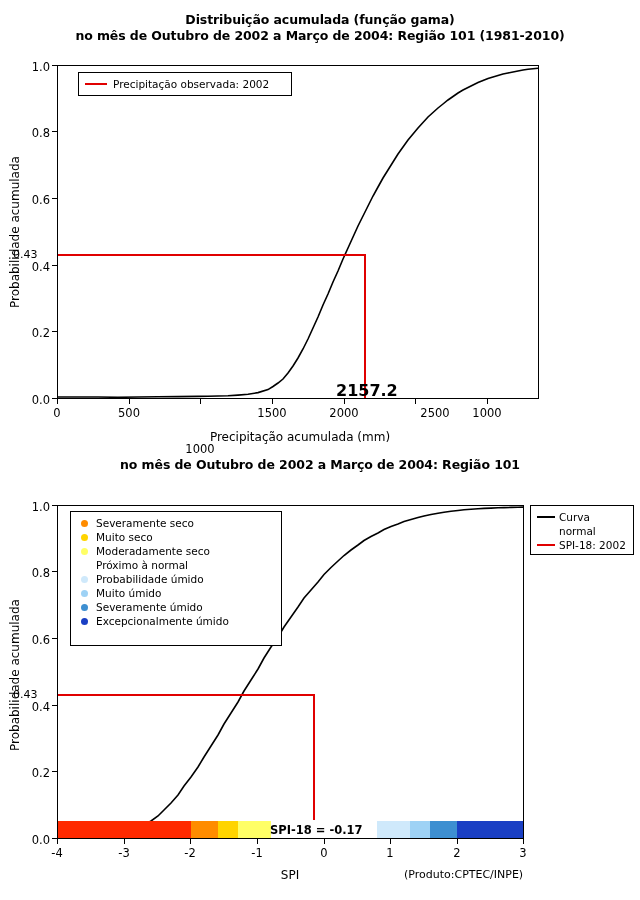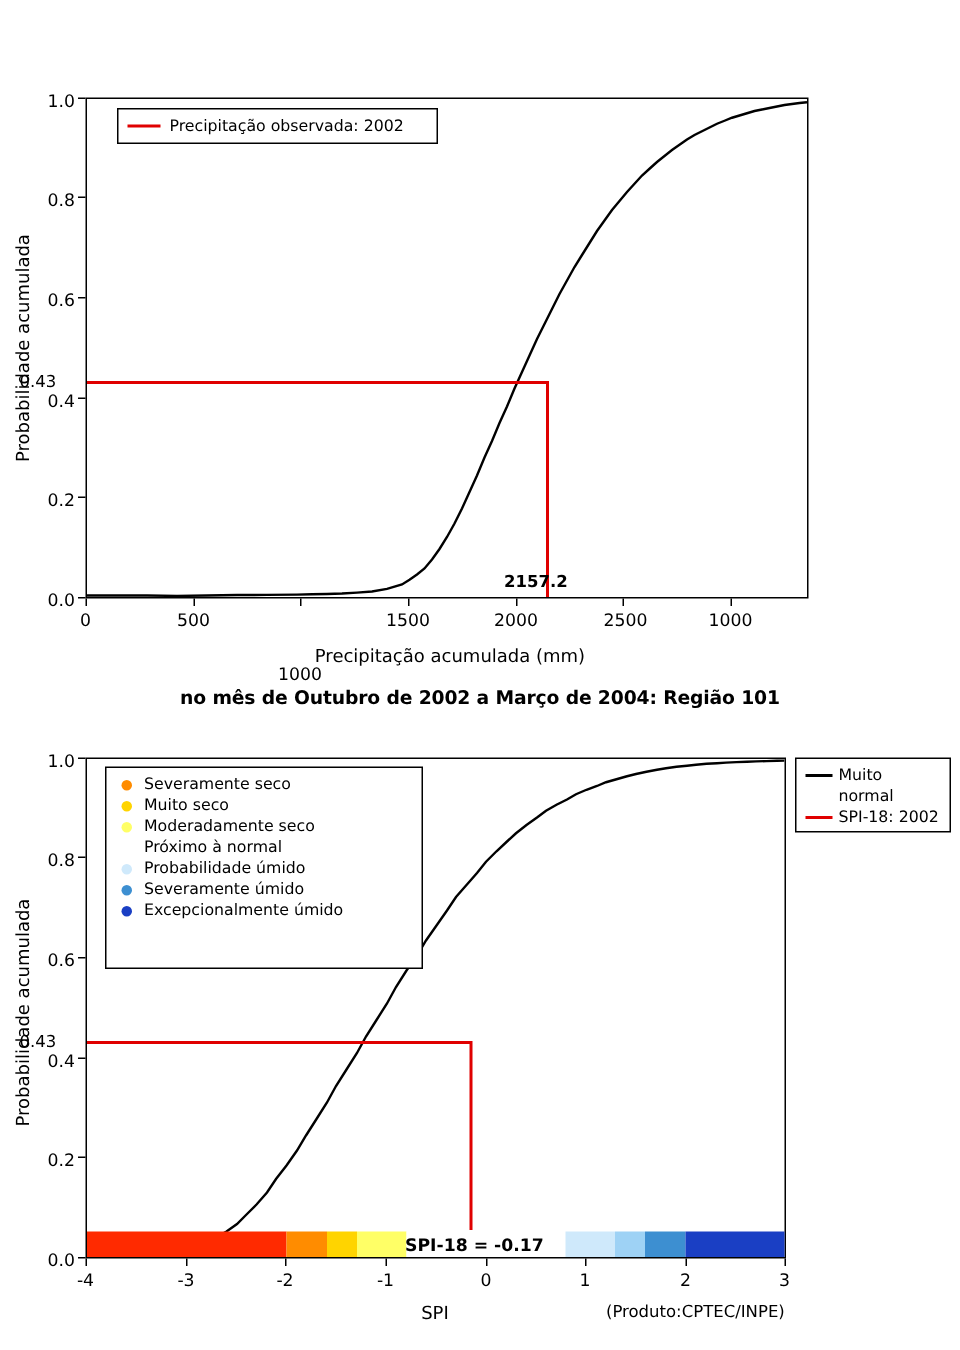--- a/index.html
+++ b/index.html
@@ -99,21 +99,21 @@
     border-radius: 50%;
     margin: 0 8px 0 4px;
     flex: 0 0 7px;
   }
   .red-line {
     position: absolute;
     background: #e00000;
   }
   .annot {
     position: absolute;
-    font-size: 11px;
+    font-size: 16px;
     font-weight: bold;
     white-space: nowrap;
   }
   .value-lab {
     position: absolute;
     font-size: 11px;
     color: #000;
     white-space: nowrap;
   }
   .footnote {
@@ -134,20 +134,24 @@
   }
   svg { display: block; }
 </style>
 </head>
 <body>
 
 <div class="page">
 
   <div class="panel" style="top:8px;height:430px;">
 
+    <div class="title" style="position:absolute;top:4px;left:0;width:640px;">
+      <div>Distribuição acumulada (função gama)</div>
+      <div>no mês de Outubro de 2002 a Março de 2004: Região 101 (1981-2010)</div>
+    </div>
 
     <div class="plotbox" style="left:57px;top:57px;width:482px;height:334px;">
 
       <svg width="480" height="332" viewBox="0 0 480 332">
         <polyline fill="none" stroke="#000000" stroke-width="1.6" points="0,331 20,331 40,331 60,331.3 80,331 100,330.7 120,330.6 140,330.4 150,330.2 160,330.0 170,329.7 180,329.1 190,328.3 200,326.6 210,323.6 215,320.5 220,317.0 225,313.0 230,307.0 235,300.0 240,292.0 245,283.0 250,273.0 255,262.0 260,251.0 265,239.0 270,228.0 275,216.0 280,205.0 285,193.0 290,182.0 295,171.0 300,160.0 305,150.0 310,140.0 315,130.0 320,121.0 325,112.0 330,104.0 335,96.0 340,88.0 345,81.0 350,74.0 355,68.0 360,62.0 365,56.5 370,51.0 375,46.5 380,42.0 385,38.0 390,34.0 395,30.5 400,27.0 405,24.0 410,21.5 415,19.0 420,16.5 425,14.5 430,12.5 435,11.0 440,9.5 445,8.0 450,7.0 455,6.0 460,5.0 465,4.0 470,3.3 475,2.7 480,2.2"></polyline>
       </svg>
 
       <div class="red-line" style="left:0px;top:188px;width:307px;height:2px;"></div>
       <div class="red-line" style="left:306px;top:188px;width:2px;height:144px;"></div>
 
@@ -181,21 +185,21 @@
     <div class="tick" style="left:272px;top:391px;width:1px;height:5px;"></div>
     <div class="tick" style="left:344px;top:391px;width:1px;height:5px;"></div>
     <div class="tick" style="left:415px;top:391px;width:1px;height:5px;"></div>
     <div class="tick" style="left:487px;top:391px;width:1px;height:5px;"></div>
 
     <div class="tick-lab-x" style="left:27px;top:398px;">0</div>
     <div class="tick-lab-x" style="left:99px;top:398px;">500</div>
     <div class="tick-lab-x" style="left:170px;top:398px;margin-top:36px;">1000</div>
     <div class="tick-lab-x" style="left:242px;top:398px;">1500</div>
     <div class="tick-lab-x" style="left:314px;top:398px;">2000</div>
-    <div class="tick-lab-x" style="left:387px;top:398px;">2500</div>
+    <div class="tick-lab-x" style="left:405px;top:398px;">2500</div>
     <div class="tick-lab-x" style="left:457px;top:398px;">1000</div>
 
     <div class="annot" style="left:336px;top:373px;">2157.2</div>
 
     <div class="axis-label" style="left:130px;top:422px;width:340px;">Precipitação acumulada (mm)</div>
     <div class="ylabel" style="left:8px;top:300px;">Probabilidade acumulada</div>
   </div>
 
   <div class="panel" style="top:455px;height:445px;">
 
@@ -241,34 +245,38 @@
         </div>
         <div class="legend-row">
           <span class="legend-dot" style="background:#ffffff;"></span>
           <span>Próximo à normal</span>
         </div>
         <div class="legend-row">
           <span class="legend-dot" style="background:#cfe9fb;"></span>
           <span>Probabilidade úmido</span>
         </div>
         <div class="legend-row">
+          <span class="legend-dot" style="background:#9ed2f5;"></span>
+          <span>Muito úmido</span>
+        </div>
+        <div class="legend-row">
           <span class="legend-dot" style="background:#3d8fd1;"></span>
           <span>Severamente úmido</span>
         </div>
         <div class="legend-row">
           <span class="legend-dot" style="background:#1a3fc4;"></span>
           <span>Excepcionalmente úmido</span>
         </div>
       </div>
     </div>
 
     <div class="legend" style="left:530px;top:50px;width:104px;height:50px;">
       <div class="legend-row">
         <span class="legend-line black" style="width:18px;flex:0 0 18px;margin-right:4px;"></span>
-        <span>Muito</span>
+        <span>Curva</span>
       </div>
       <div class="legend-row" style="padding-left:22px;">
         <span>normal</span>
       </div>
       <div class="legend-row">
         <span class="legend-line" style="width:18px;flex:0 0 18px;margin-right:4px;"></span>
         <span>SPI-18: 2002</span>
       </div>
     </div>
 

